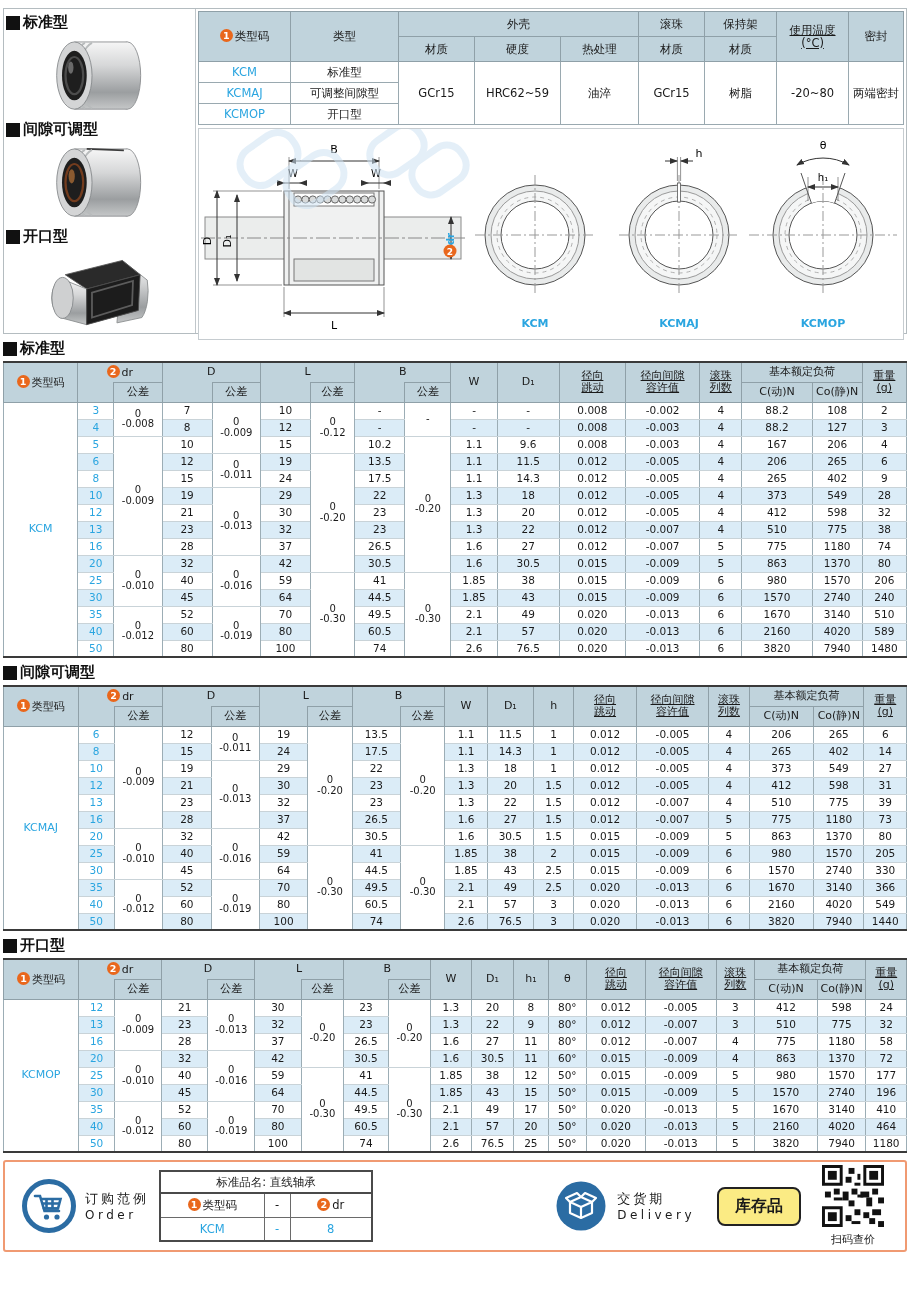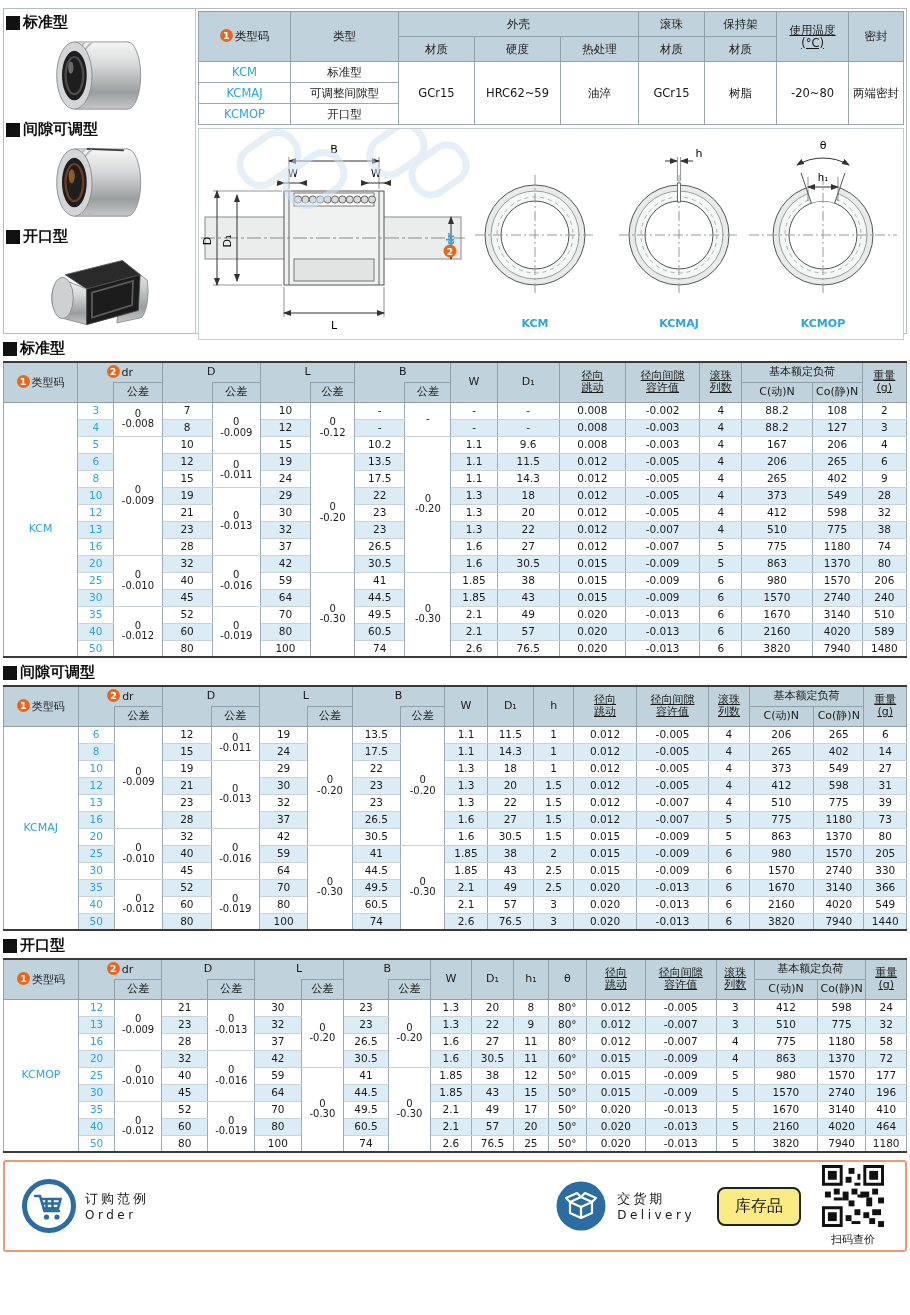--- a/index.html
+++ b/index.html
@@ -61,21 +61,21 @@
     height: 92px; display: flex; align-items: center; padding: 0 16px; }
   .ic { flex: 0 0 auto; }
   .ord-text { margin: 0 10px 0 8px; }
   .cn-l { font-size: 13px; letter-spacing: 3px; }
   .en-l { font-size: 12px; letter-spacing: 3.5px; }
   table.ord { border-collapse: collapse; table-layout: fixed; border: 2px solid #4a4a4a;
     font-size: 11.5px; background: #fff; }
   table.ord td { border: 1px solid #6a6a6a; text-align: center; padding: 0 4px; height: 24px; }
   table.ord tr.t td { border-bottom: 2px solid #4a4a4a; height: 22px; }
   .badge { background: #fbeb84; border: 2px solid #222; border-radius: 8px;
-    font-size: 16px; font-weight: normal; padding: 7px 16px; margin-left: 12px; }
+    font-size: 16px; font-weight: bold; padding: 7px 16px; margin-left: 12px; }
   .del-ic { margin-left: auto; }
   .qr-block { margin-left: 16px; text-align: center; width: 72px; }
   .qr-cap { font-size: 11px; margin-top: 1px; }
 </style>
 </head>
 <body>
 
 <div class="page">
 
   <div class="top-wrap">
@@ -1139,20 +1139,42 @@
         <path d="M20.5 21 h19 l-2.5 9.5 h-14"></path>
         <path d="M22 25.5 h15.5 M23 30.5 h13.5 M25.5 21.5 v9 M31.5 21.5 v9"></path>
       </g>
       <circle cx="25.5" cy="39" r="2.6" fill="#2b6ca3"></circle>
       <circle cx="36" cy="39" r="2.6" fill="#2b6ca3"></circle>
     </svg>
     <div class="ord-text">
       <div class="cn-l">订购范例</div>
       <div class="en-l">Order</div>
     </div>
+    <table class="ord">
+      <colgroup>
+          <col style="width:104px">
+          <col style="width:26px">
+          <col style="width:82px">
+        </colgroup>
+      <tbody>
+          <tr class="t">
+            <td colspan="3">标准品名: 直线轴承</td>
+          </tr>
+      <tr>
+        <td><span class="circ">1</span><span>类型码</span></td>
+        <td>-</td>
+        <td><span class="circ">2</span><span>dr</span></td>
+      </tr>
+      <tr>
+        <td class="cy">KCM</td>
+        <td class="cy">-</td>
+        <td class="cy">8</td>
+      </tr>
+    </tbody>
+      </table>
 
     <svg class="ic del-ic" width="56" height="56" viewBox="0 0 56 56">
       <circle cx="28" cy="28" r="24.5" fill="#2b6ca3"></circle>
       <g stroke="#fff" stroke-width="2.2" fill="none" stroke-linejoin="round">
         <path d="M17 24 L28 19 L39 24 L28 29 Z"></path>
         <path d="M17 24 V35 L28 40 L39 35 V24"></path>
         <path d="M28 29 V40 M17 24 L13 20 L24 15 L28 19 M39 24 L43 20 L32 15 L28 19"></path>
       </g>
     </svg>
     <div class="ord-text">

